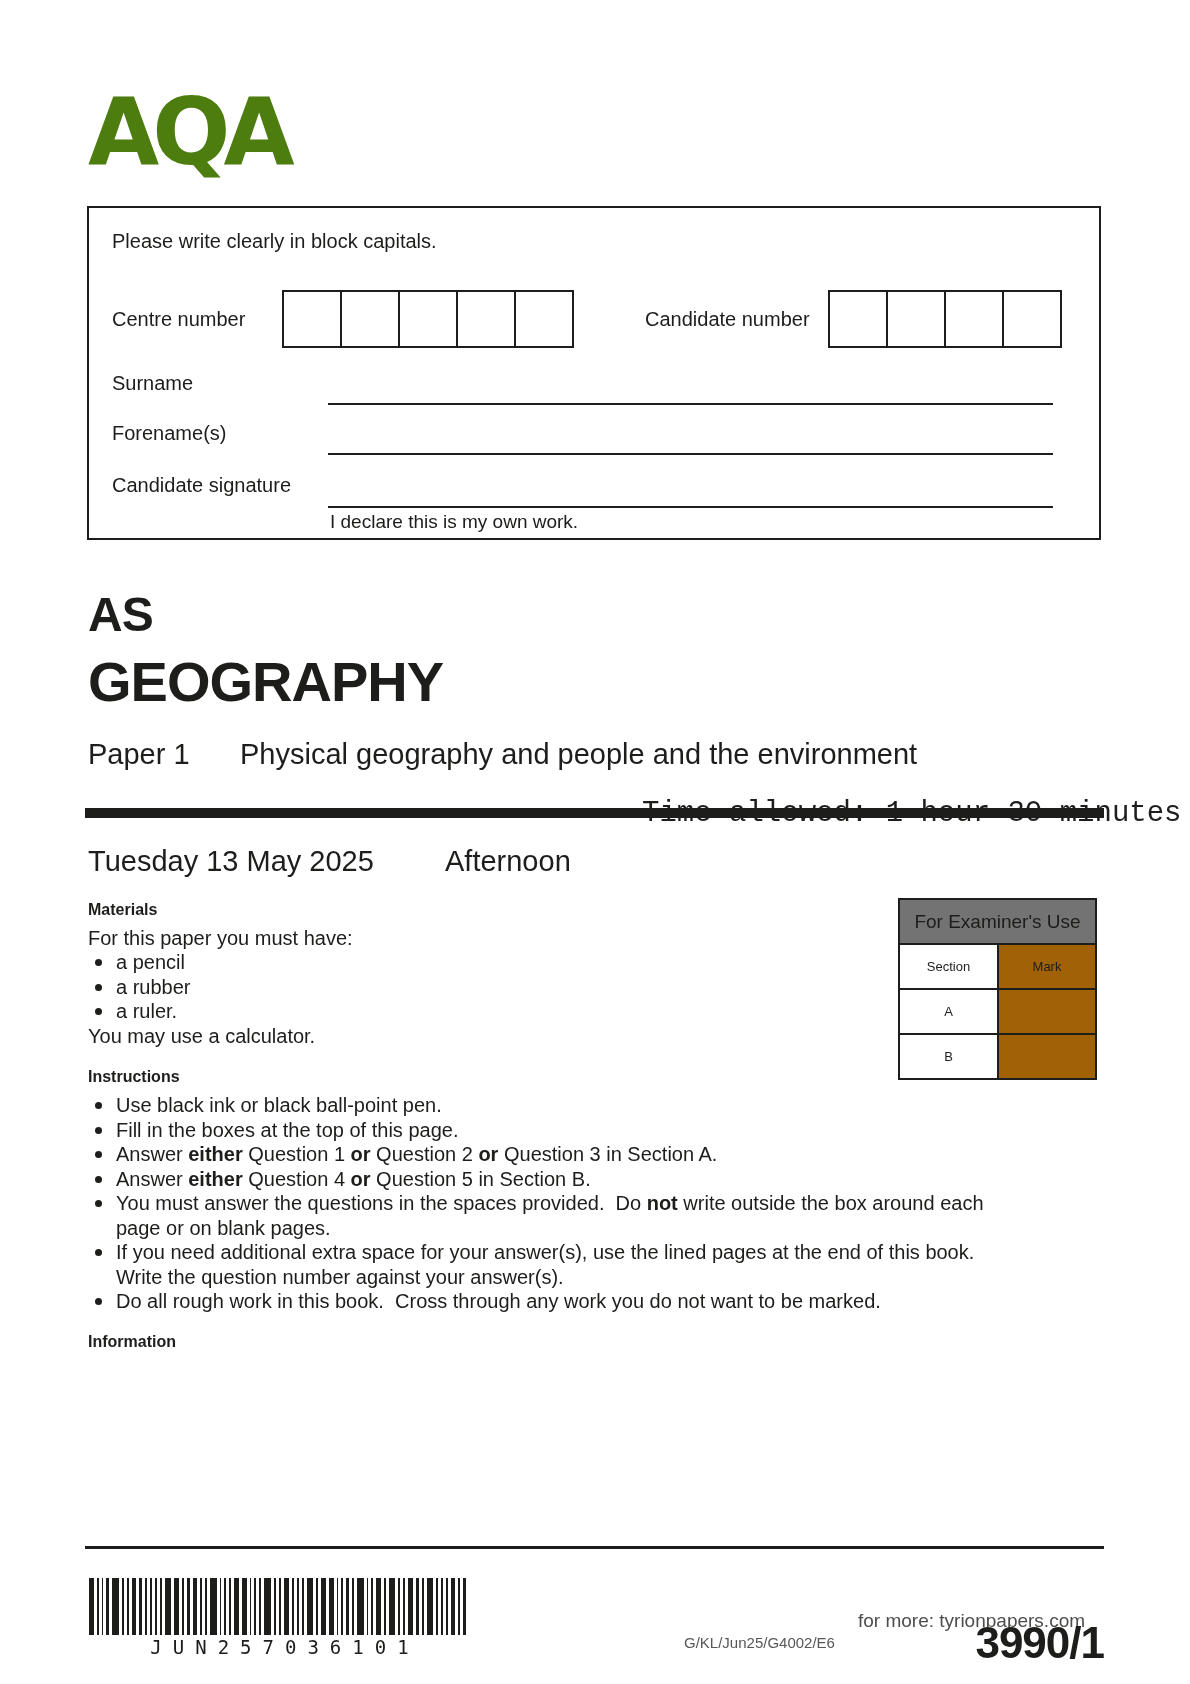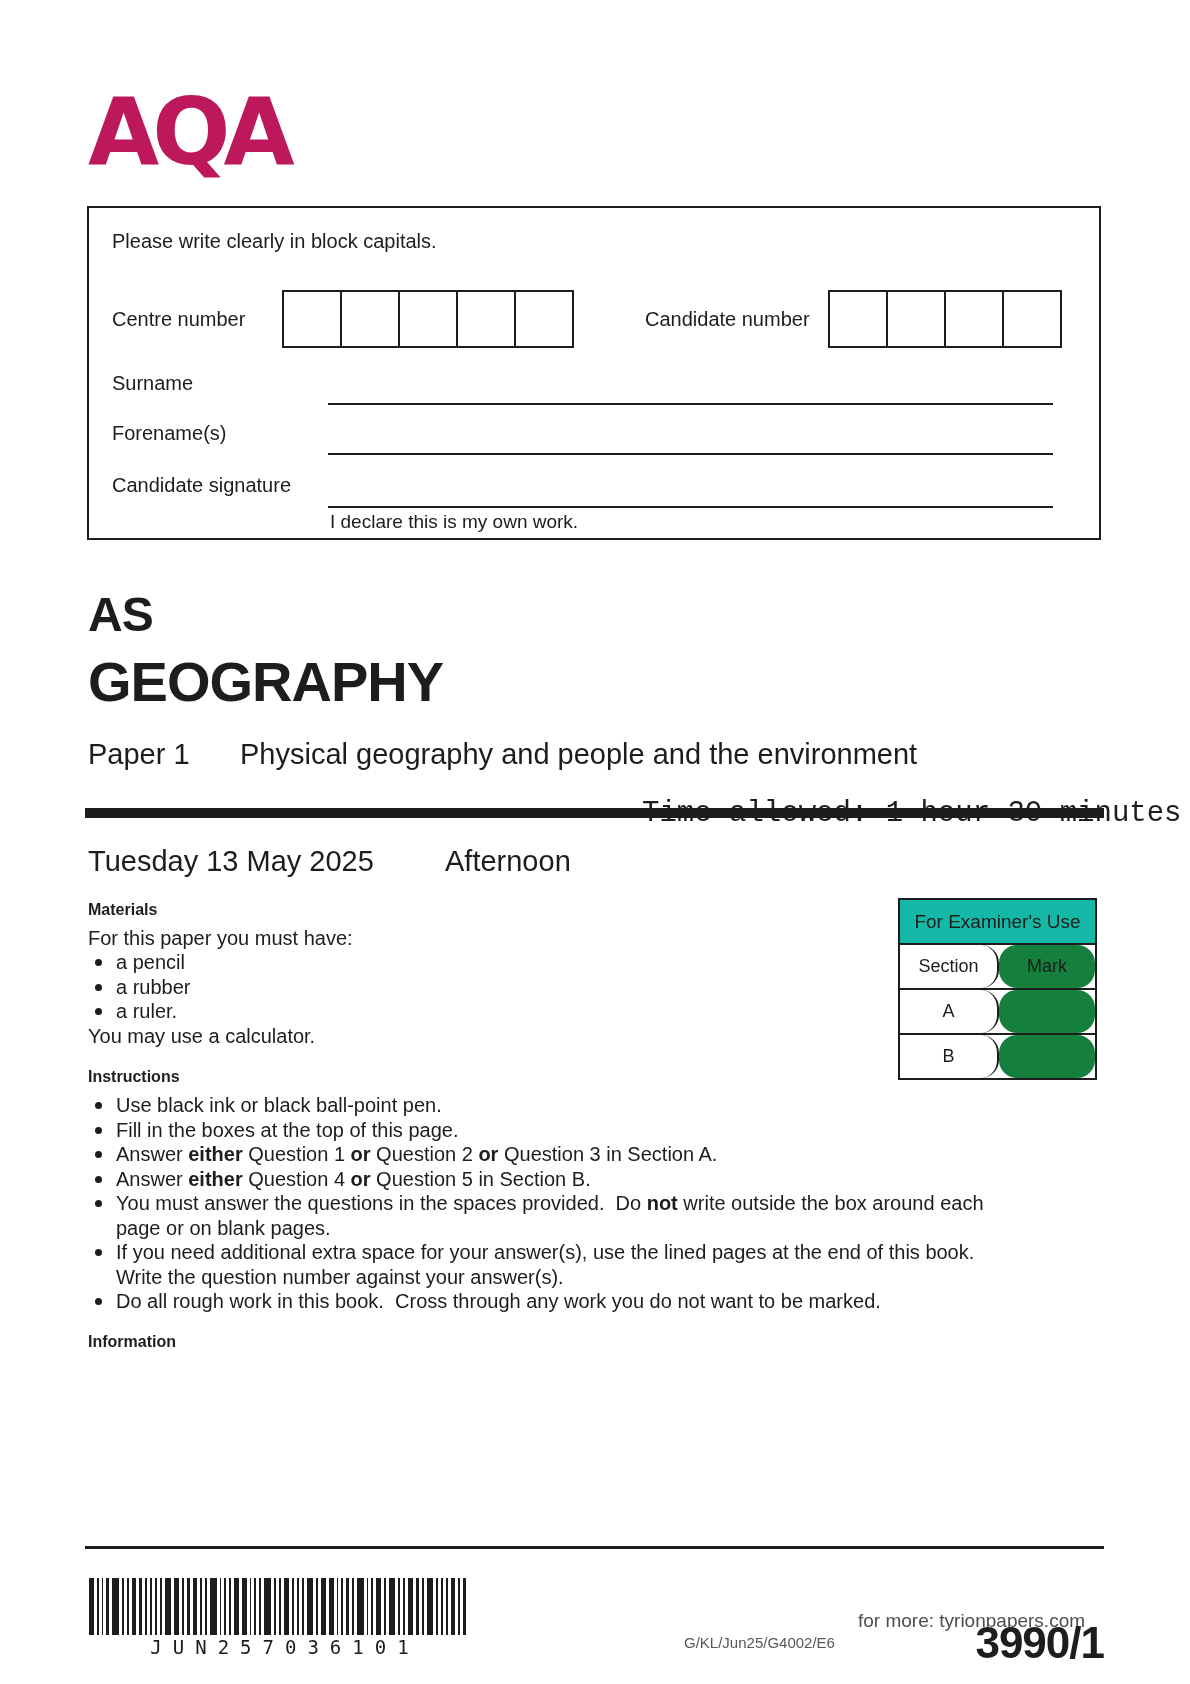--- a/index.html
+++ b/index.html
@@ -2,21 +2,21 @@
 <html><head>
 <meta charset="utf-8">
 <style>
   html,body{margin:0;padding:0;background:#fff;}
   .page{position:relative;width:1190px;height:1684px;background:#fff;overflow:hidden;
         font-family:"Liberation Sans",sans-serif;color:#1d1d1b;}
   .abs{position:absolute;}
 
   
   .logo{font-family:"DejaVu Sans",sans-serif;font-weight:900;font-size:92px;
-        letter-spacing:-7px;line-height:90px;color:#be185d;}
+        letter-spacing:-7px;line-height:90px;color:#4d7c0f;}
 
   
   .formbox{border:2px solid #1d1d1b;background:#fff;}
   .lbl{font-size:20px;}
   .digitrow{display:flex;}
   .digit{width:56px;height:54px;border:2px solid #1d1d1b;border-left:none;background:#fff;}
   .digit:first-child{border-left:2px solid #1d1d1b;}
   .wline{height:2px;background:#1d1d1b;}
 
   
@@ -32,25 +32,25 @@
   
   .blist{display:flex;flex-direction:column;}
   .bitem{display:flex;align-items:flex-start;}
   .dot{flex:0 0 auto;width:7px;height:7px;border-radius:50%;background:#1d1d1b;margin:9px 0 0 7px;}
   .btxt{flex:1;white-space:pre-wrap;font-size:20px;line-height:24.5px;padding-left:14px;}
   .btxt b{font-weight:700;}
 
   
   .exam{border:2px solid #1d1d1b;background:#fff;}
   .exrow{display:flex;border-top:2px solid #1d1d1b;height:43px;}
-  .excell{display:flex;align-items:center;justify-content:center;font-size:18px;border-radius:18px;}
+  .excell{display:flex;align-items:center;justify-content:center;font-size:13px;}
   .excell.left{width:97px;border-right:2px solid #1d1d1b;}
   .excell.right{flex:1;}
-  .gray{background:#15803d;}
-  .exheader{display:flex;align-items:center;justify-content:center;height:43px;font-size:19px;background:#14b8a6;}
+  .gray{background:#a16207;}
+  .exheader{display:flex;align-items:center;justify-content:center;height:43px;font-size:19px;background:#737373;}
   .totalbox{border:2px solid #1d1d1b;display:flex;}
   .totalbox .tl{width:97px;border-right:2px solid #1d1d1b;display:flex;align-items:center;justify-content:center;
                 font-weight:700;font-size:20px;background:#dcdcdc;height:41px;}
   .totalbox .tr{flex:1;background:#dcdcdc;}
 
   
   .barcode{display:flex;align-items:stretch;height:57px;}
   .bar{background:#1d1d1b;height:100%;}
   .bartext{font-family:"DejaVu Sans Mono",monospace;font-size:19px;letter-spacing:11px;}
   .smallcode{font-size:15px;color:#575757;}

